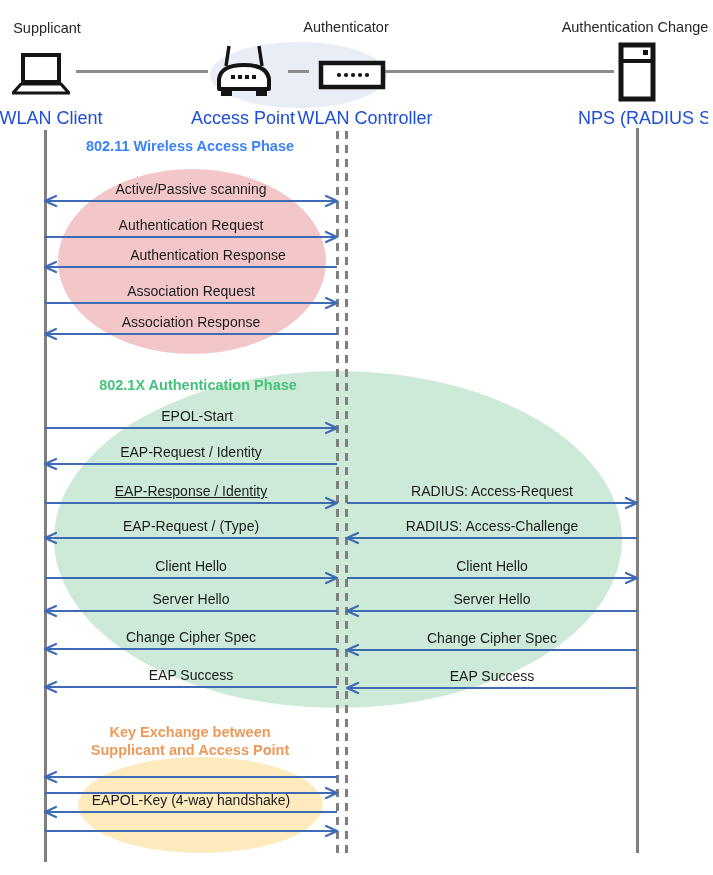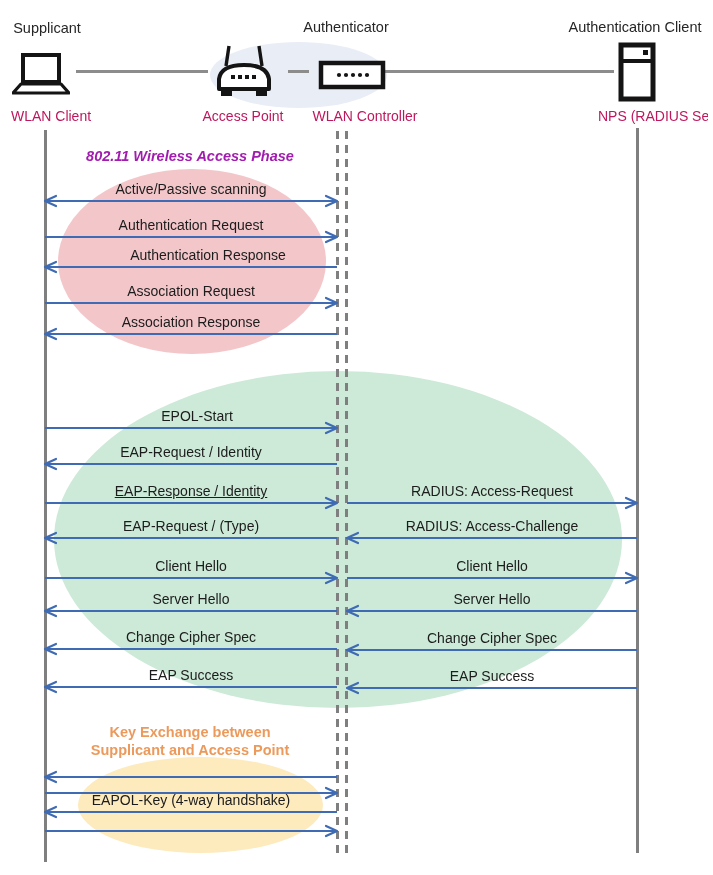--- a/index.html
+++ b/index.html
@@ -2,21 +2,21 @@
 <html><head>
 <meta charset="utf-8">
 <style>
   html,body{margin:0;padding:0;background:#fff;}
   #canvas{
     position:relative;width:708px;height:875px;background:#ffffff;overflow:hidden;
     font-family:"Liberation Sans",sans-serif;color:#1c1c1c;
   }
   .ctr{position:absolute;transform:translateX(-50%);white-space:nowrap;}
   .role-title{font-size:14.5px;color:#262626;}
-  .device-label{font-size:14px;color:#be185d;text-align:right;}
+  .device-label{font-size:18px;color:#1d4ed8;text-align:right;}
   .phase-title{font-size:14.5px;font-weight:600;text-align:center;line-height:18px;}
   .phase-ellipse{position:absolute;border-radius:50%;z-index:1;}
   .lifeline{position:absolute;width:3px;background:#7f7f7f;z-index:2;}
   .lifeline-dashed{
     position:absolute;width:3px;z-index:2;background:
     repeating-linear-gradient(to bottom,#7f7f7f 0 8px,transparent 8px 14px);
   }
   .connector{position:absolute;height:3px;background:#8c8c8c;z-index:3;}
   .icon-holder{position:absolute;z-index:3;}
   .hdr{z-index:3;}
@@ -32,21 +32,21 @@
 <div id="canvas">
 
   <div id="auth-ellipse" style="position: absolute; left: 210px; top: 42px; width: 177px; height: 66px; border-radius: 50%; z-index: 0; background: rgb(233, 237, 246);"></div>
 
   <div class="phase-ellipse" style="left: 58px; top: 169px; width: 268px; height: 185px; background: rgb(243, 199, 202);"></div>
   <div class="phase-ellipse" style="left: 54px; top: 371px; width: 568px; height: 337px; background: rgb(204, 234, 215);"></div>
   <div class="phase-ellipse" style="left: 78px; top: 757px; width: 245px; height: 96px; background: rgb(253, 234, 189);"></div>
 
   <div class="ctr role-title hdr" style="left:47px;top:20px;">Supplicant</div>
   <div class="ctr role-title hdr" style="left:307px;top:19px;margin-left:39px;">Authenticator</div>
-  <div class="ctr role-title hdr" style="left:635px;top:19px;">Authentication Client</div>
+  <div class="ctr role-title hdr" style="left:635px;top:19px;">Authentication Change</div>
 
   <div class="connector" style="left:76px;top:70px;width:132px;"></div>
   <div class="connector" style="left:288px;top:70px;width:21px;"></div>
   <div class="connector" style="left:384px;top:70px;width:230px;"></div>
 
   <div class="icon-holder" style="left:12px;top:53px;">
     <svg width="58" height="44" viewBox="0 0 58 44">
       <rect x="11" y="2" width="36" height="27" fill="#ffffff" stroke="#141414" stroke-width="4"></rect>
       <path d="M9 31 H49 L57 40 H1 Z" fill="#ffffff" stroke="#141414" stroke-width="3.2" stroke-linejoin="round"></path>
     </svg>
@@ -88,21 +88,22 @@
   <div class="ctr device-label hdr" style="left:51px;top:108px;">WLAN Client</div>
   <div class="ctr device-label hdr" style="left:243px;top:108px;">Access Point</div>
   <div class="ctr device-label hdr" style="left:365px;top:108px;">WLAN Controller</div>
   <div class="ctr device-label hdr" style="left:668px;top:108px;">NPS (RADIUS Server)</div>
 
   <div class="lifeline" style="left:43.5px;top:130px;height:732px;"></div>
   <div class="lifeline-dashed" style="left:336px;top:131px;height:724px;"></div>
   <div class="lifeline-dashed" style="left:344.5px;top:131px;height:724px;"></div>
   <div class="lifeline" style="left:635.5px;top:128px;height:725px;"></div>
 
-  <div class="ctr phase-title" style="left: 190px; top: 147px; z-index: 4; color: #a21caf; font-style: italic;">802.11 Wireless Access Phase</div>
+  <div class="ctr phase-title" style="left: 190px; top: 137px; z-index: 4; color: #3b82f6;">802.11 Wireless Access Phase</div>
+  <div class="ctr phase-title" style="left: 198px; top: 376px; z-index: 4; color: rgb(70, 193, 125);">802.1X Authentication Phase</div>
   <div class="ctr phase-title" style="left: 190px; top: 723px; z-index: 4; color: rgb(236, 154, 91);">
     <div>Key Exchange between</div>
     <div>Supplicant and Access Point</div>
   </div>
 
   <div id="messages-layer">
       <div class="msg-label" style="left: 191px; top: 182px;">Active/Passive scanning</div>
       <svg width="296" height="16" style="position: absolute; left: 43px; top: 193px; overflow: visible;">
         <line x1="2" y1="8" x2="294" y2="8" stroke="#3e6bb4" stroke-width="2.2"></line>
         <polyline points="283,3 294,8 283,13" fill="none" stroke="#3e6bb4" stroke-width="2.2" stroke-linecap="round" stroke-linejoin="round"></polyline>

